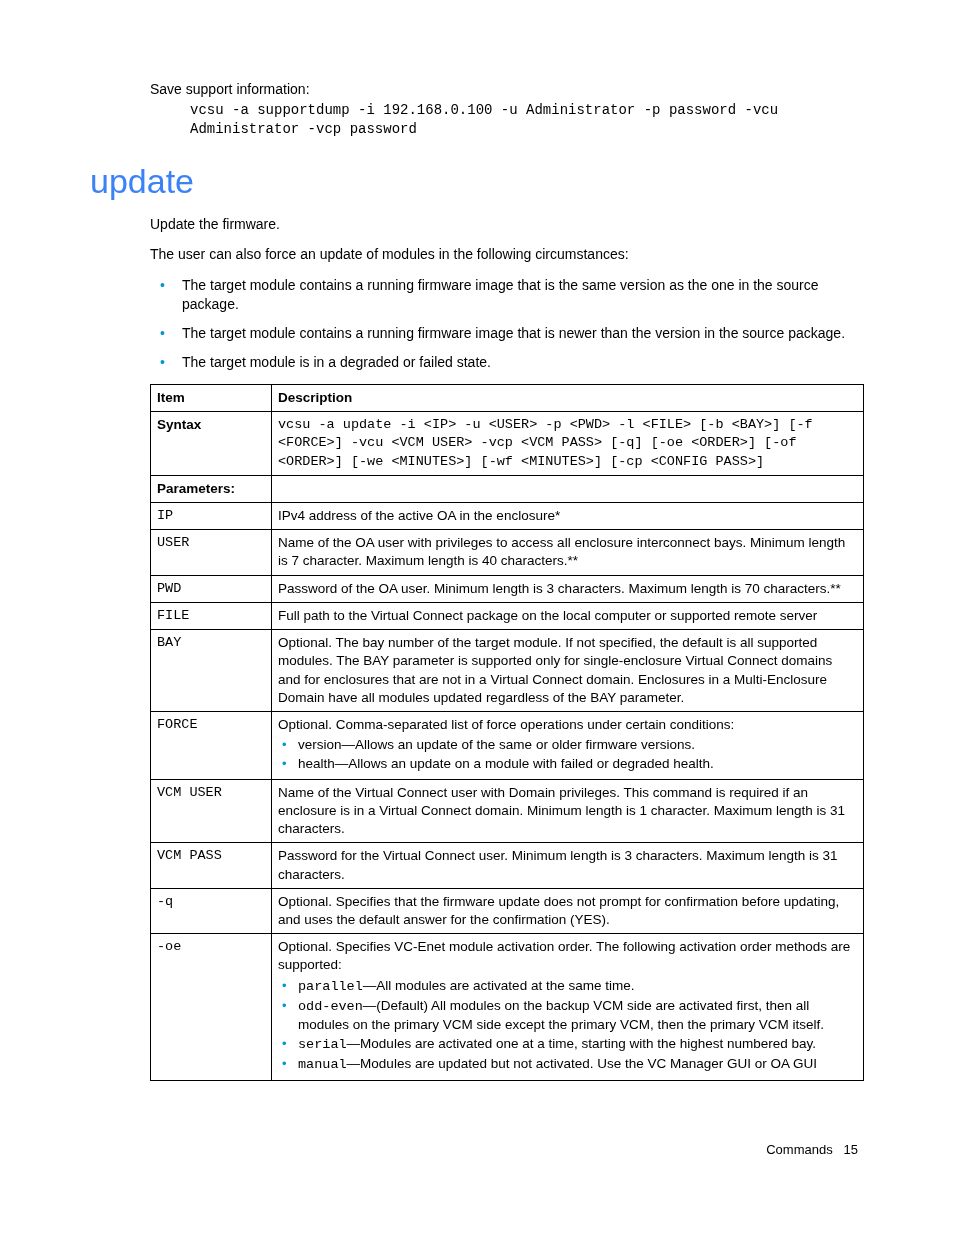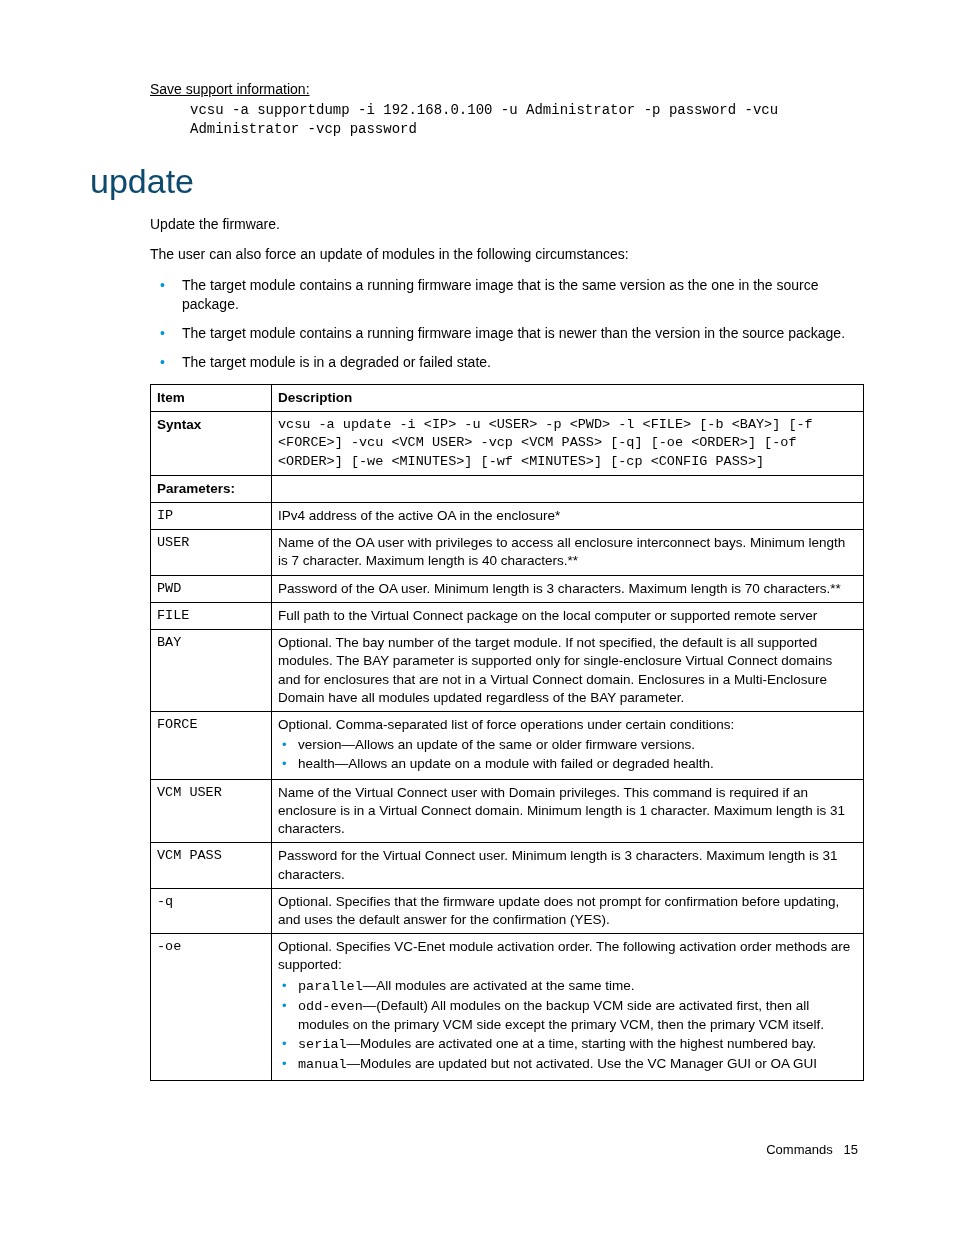--- a/index.html
+++ b/index.html
@@ -6,30 +6,30 @@
     font-family: Arial, Helvetica, sans-serif;
     font-size: 14px;
     color: #000;
     margin: 0;
     padding: 80px 90px 40px 90px;
     width: 954px;
     box-sizing: border-box;
     line-height: 1.35;
   }
   .content-wrap { margin-left: 60px; }
-  .intro-line { margin: 0 0 2px 0; text-decoration: underline; }
+  .intro-line { margin: 0 0 2px 0; }
   .code-block {
     font-family: "Courier New", Courier, monospace;
     white-space: pre;
     margin: 2px 0 20px 40px;
     font-size: 14px;
     line-height: 1.35;
   }
   h1.section {
-    color: #0c4a6e;
+    color: #3b82f6;
     font-weight: normal;
     font-size: 34px;
     margin: 12px 0 10px -60px;
     font-family: Arial, Helvetica, sans-serif;
   }
   p.body { margin: 6px 0 12px 0; }
   ul.bullets {
     list-style: none;
     padding: 0;
     margin: 0 0 12px 0;

